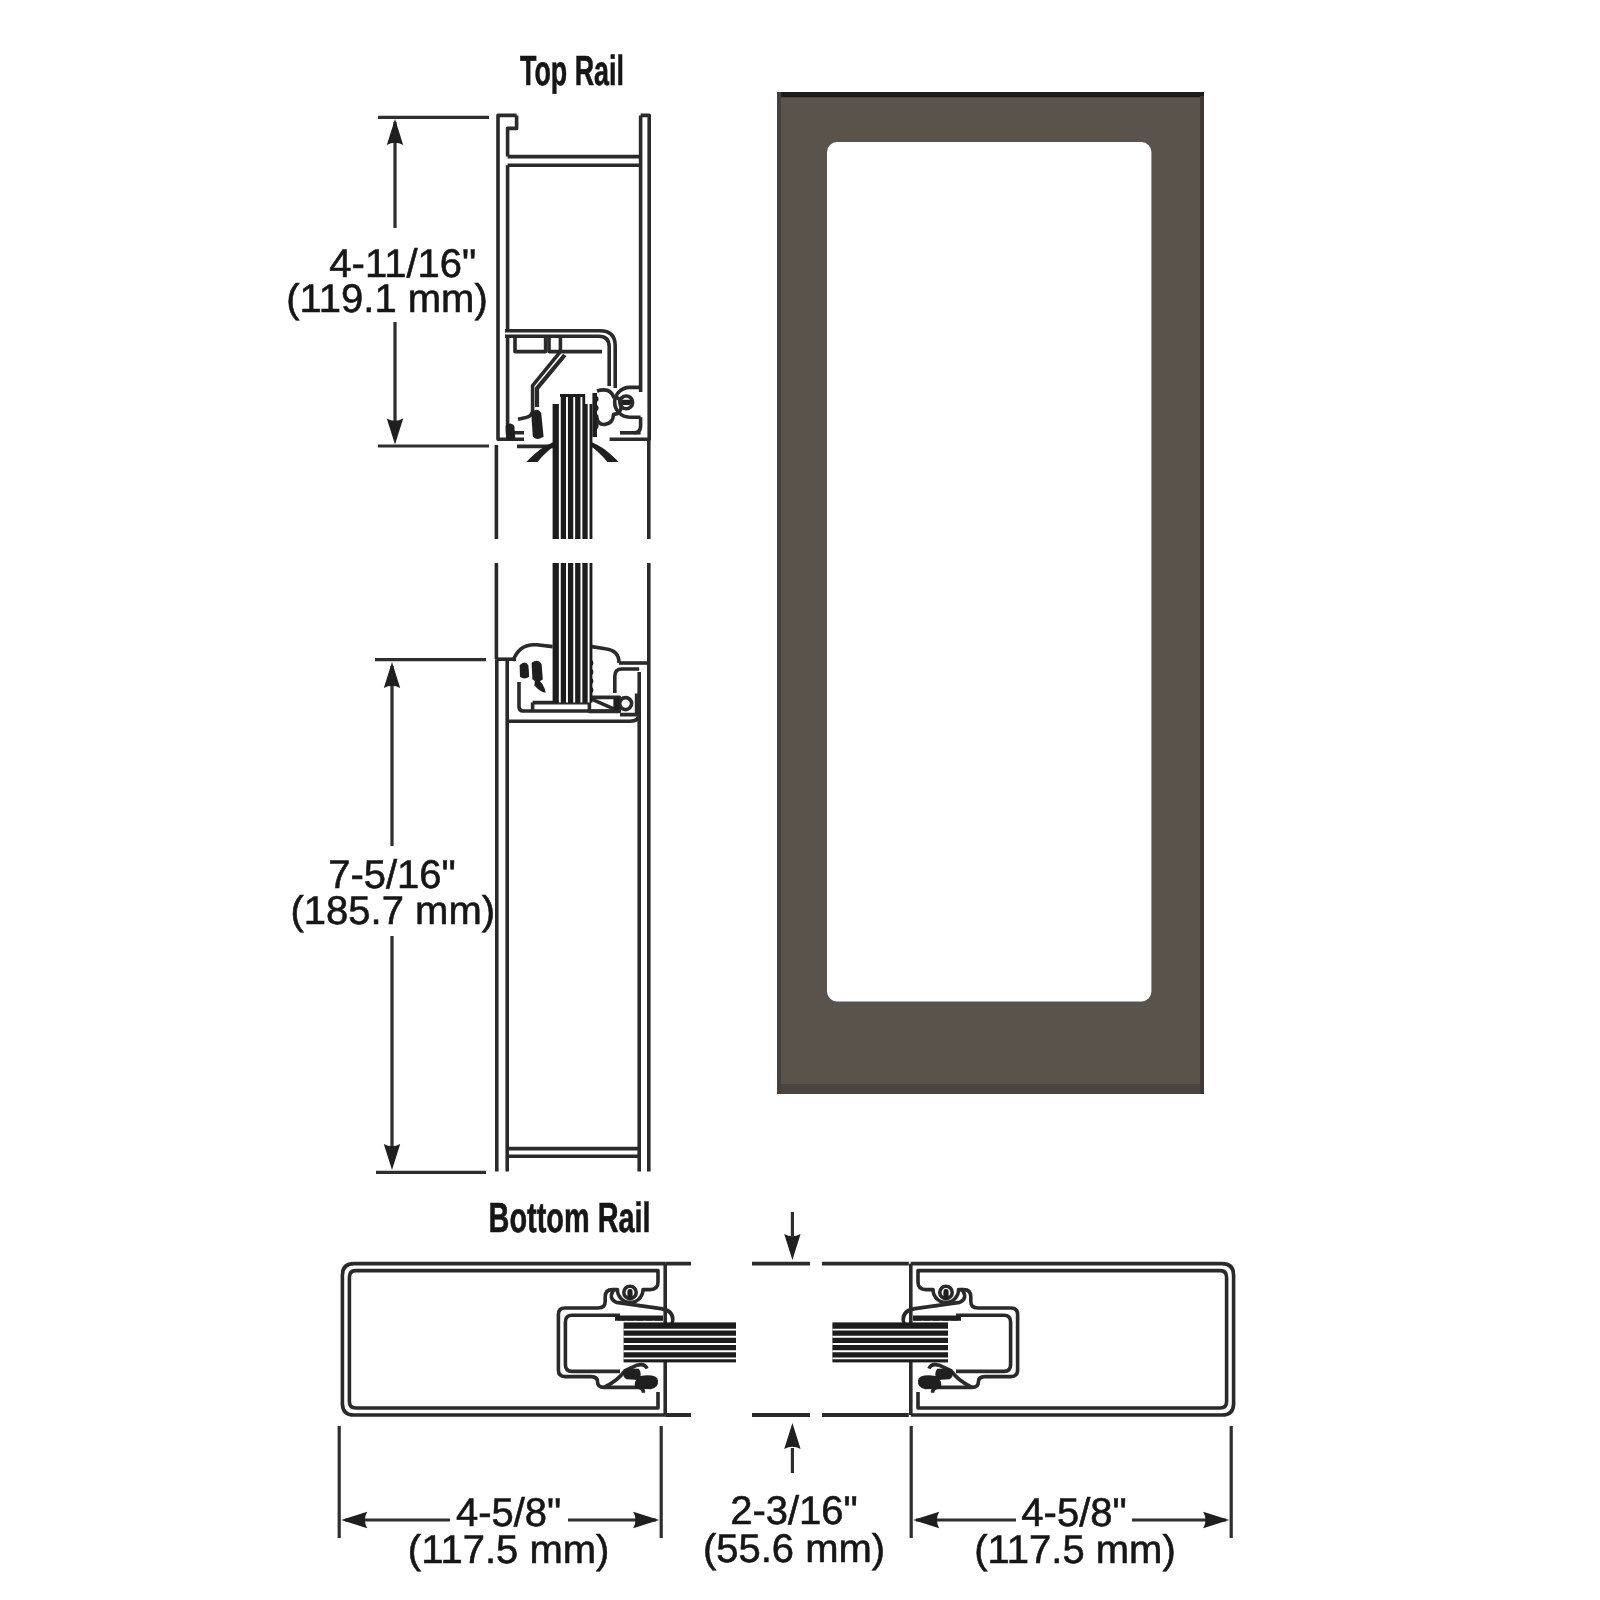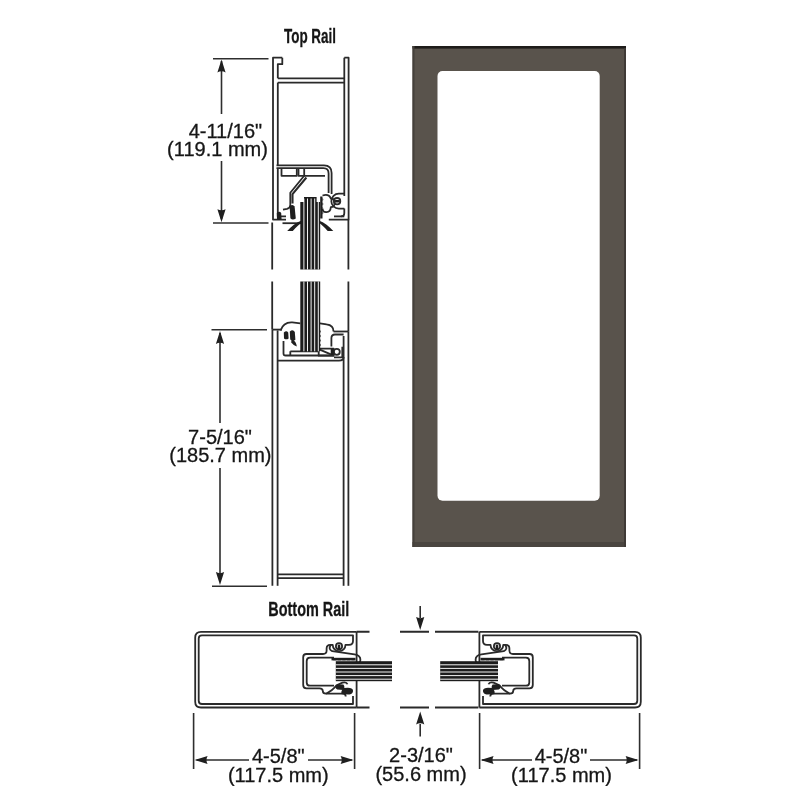--- a/index.html
+++ b/index.html
@@ -1,16 +1,16 @@
 <!DOCTYPE html>
 <html><head>
 <meta charset="utf-8">
 <style>
   html,body{margin:0;padding:0;background:#fff;}
-  #page{position:relative;width:712px;height:800px;background:#fff;overflow:hidden;margin-left:24px;}
+  #page{position:relative;width:712px;height:800px;background:#fff;overflow:hidden;}
   svg{position:absolute;top:0;left:0;filter:blur(0.32px);}
   text{font-family:"Liberation Sans", sans-serif;fill:#161616;stroke:#161616;stroke-width:0.3;}
 </style>
 </head>
 <body>
 <div id="page">
 <svg width="800" height="800" viewBox="0 0 800 800">
 
   <g id="door">
     <rect x="388.5" y="46" width="213.5" height="501" fill="#59534c"></rect>

